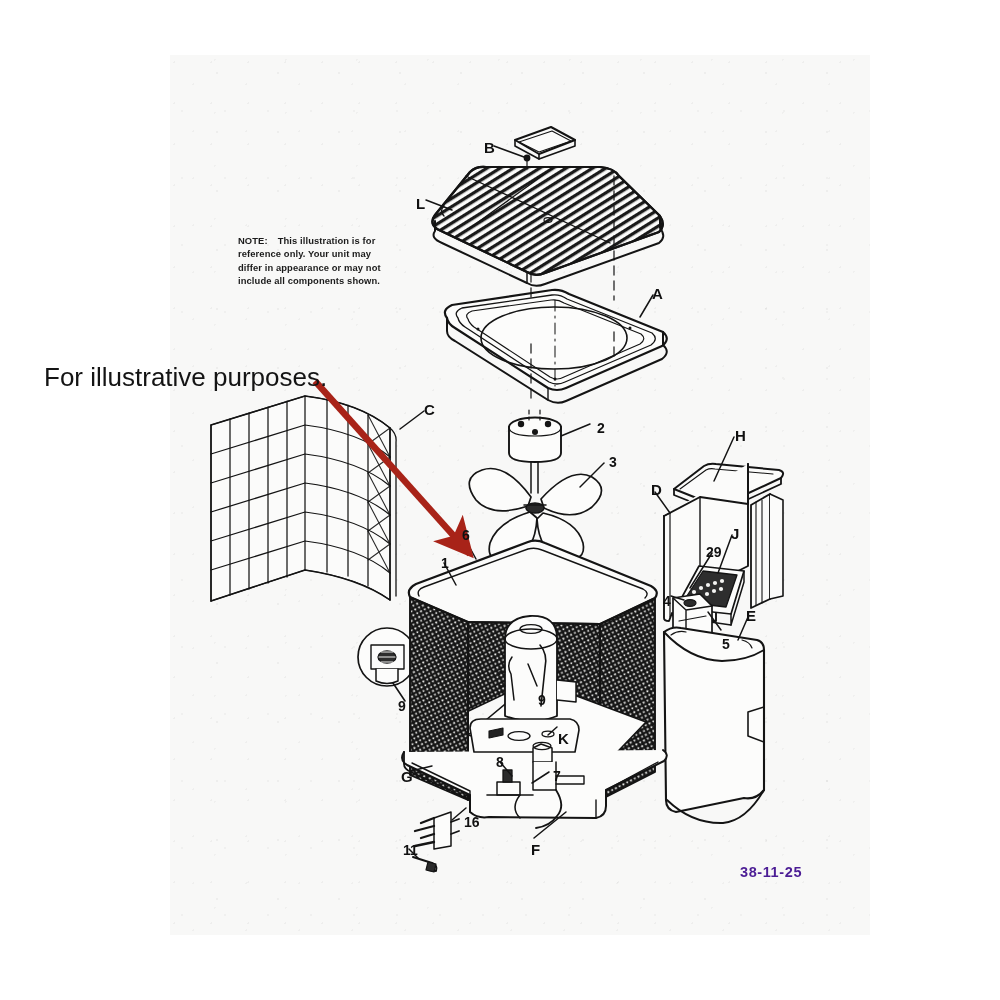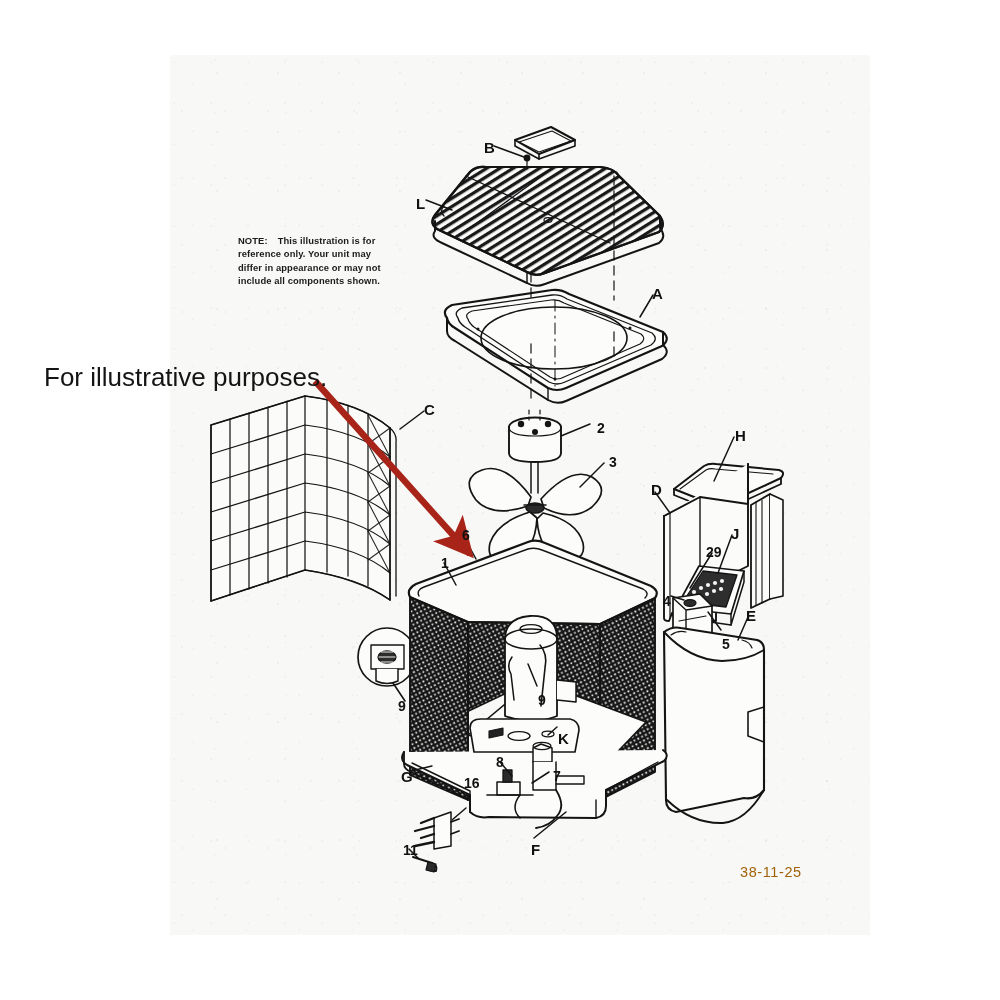--- a/index.html
+++ b/index.html
@@ -28,21 +28,21 @@
         font-size:9.4px;font-weight:bold;line-height:1.42;color:#1a1a1a;
         letter-spacing:.1px;}
   .note .kw{margin-right:10px;}
 
   .annot{position:absolute;left:44px;top:362px;
          font-family:"Liberation Sans",sans-serif;
          font-size:26px;color:#141414;white-space:nowrap;}
 
   .refno{position:absolute;left:740px;top:864px;
          font-family:"Liberation Sans",sans-serif;
-         font-size:14.5px;font-weight:normal;letter-spacing:.6px;color:#a16207;}
+         font-size:14.5px;font-weight:bold;letter-spacing:.6px;color:#4c1d95;}
 
   .lbl{position:absolute;font-family:"Liberation Sans",sans-serif;
        font-weight:bold;color:#111;line-height:1;}
   .lbl.alpha{font-size:15px;}
   .lbl.num{font-size:14px;}
 </style>
 </head>
 <body>
 
 <div id="page">
@@ -368,16 +368,16 @@
       <div class="lbl num" style="left: 609px; top: 455px;">3</div>
       <div class="lbl num" style="left: 462px; top: 528px;">6</div>
       <div class="lbl num" style="left: 441px; top: 556px;">1</div>
       <div class="lbl num" style="left: 706px; top: 545px;">29</div>
       <div class="lbl num" style="left: 663px; top: 594px;">4</div>
       <div class="lbl num" style="left: 722px; top: 637px;">5</div>
       <div class="lbl num" style="left: 538px; top: 693px;">9</div>
       <div class="lbl num" style="left: 398px; top: 699px;">9</div>
       <div class="lbl num" style="left: 496px; top: 755px;">8</div>
       <div class="lbl num" style="left: 553px; top: 769px;">7</div>
-      <div class="lbl num" style="left: 464px; top: 776px;">16</div>
+      <div class="lbl num" style="left: 464px; top: 815px;">16</div>
       <div class="lbl num" style="left: 403px; top: 843px;">11</div>
     </div>
 </div>
 
 </body></html>

